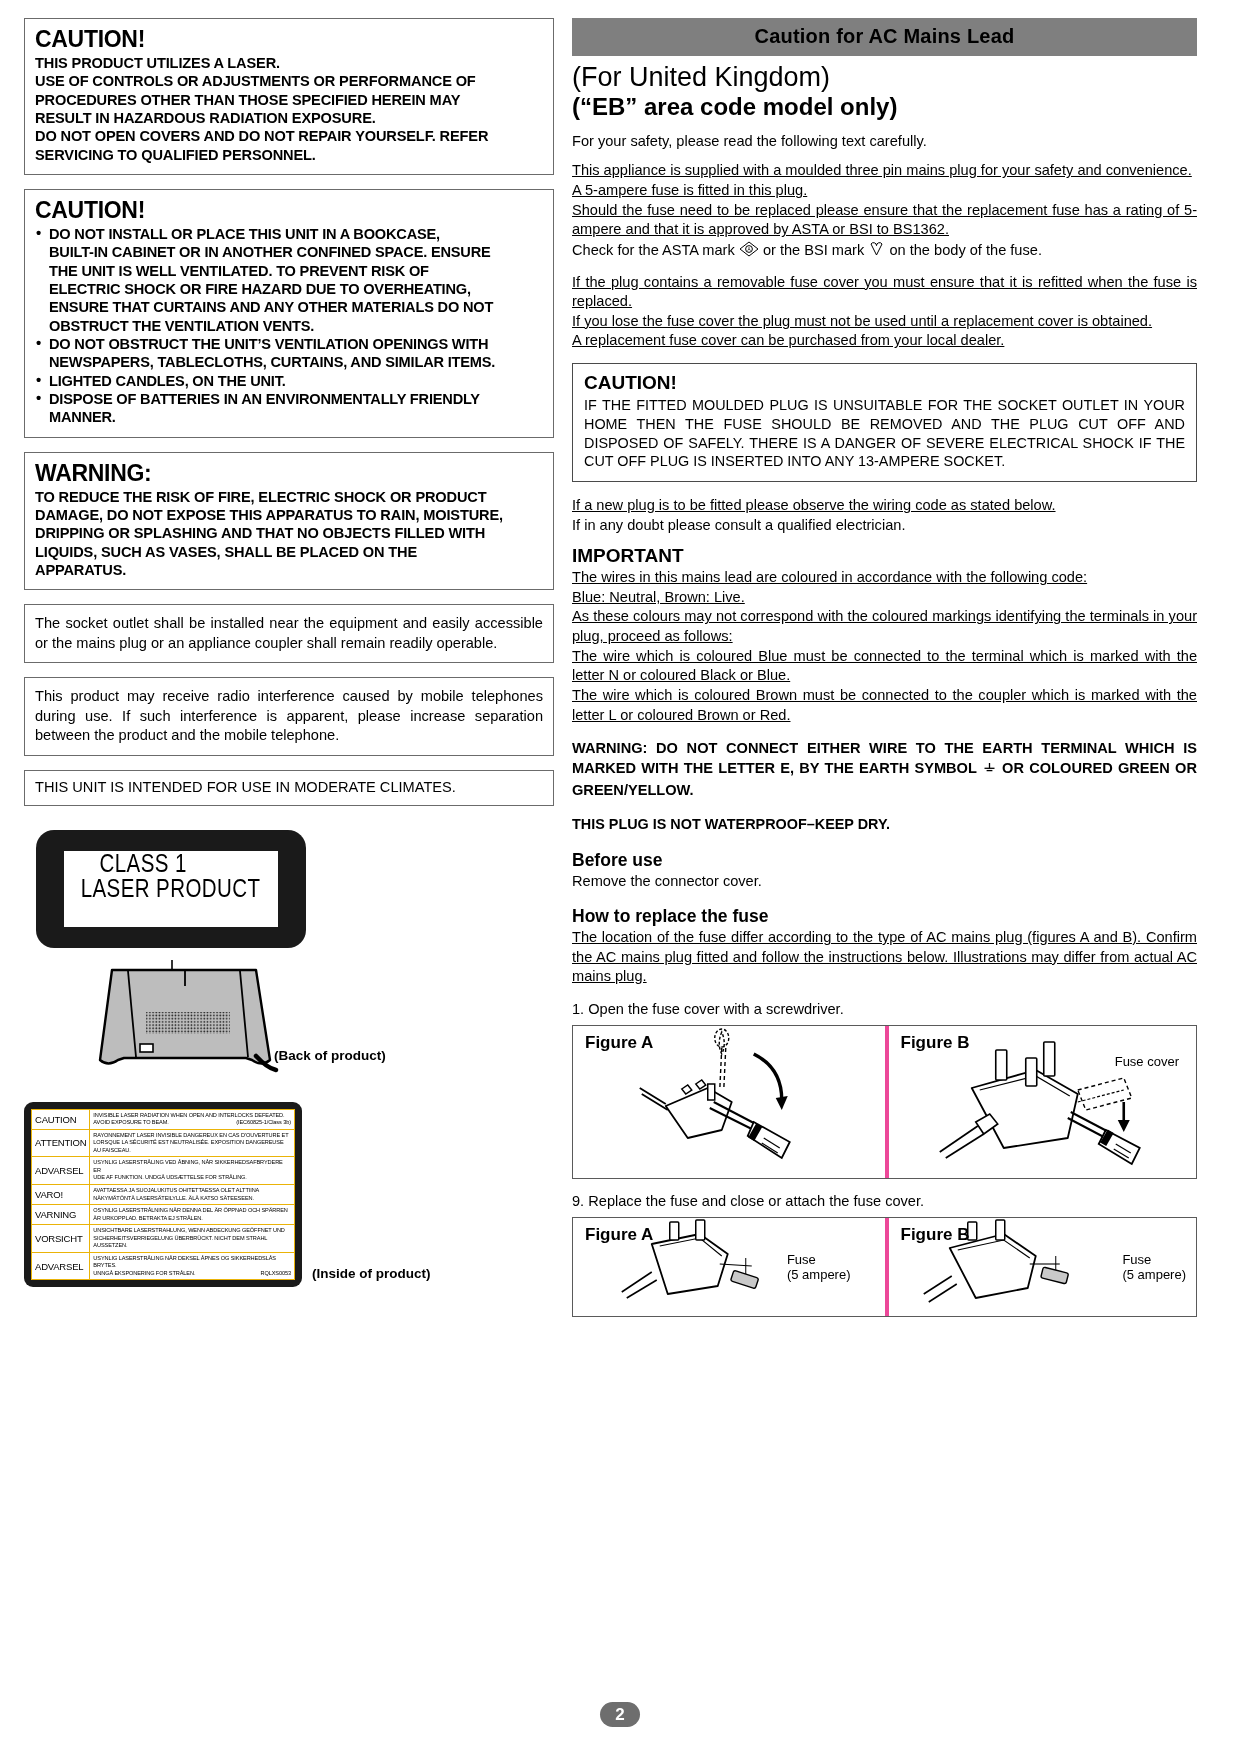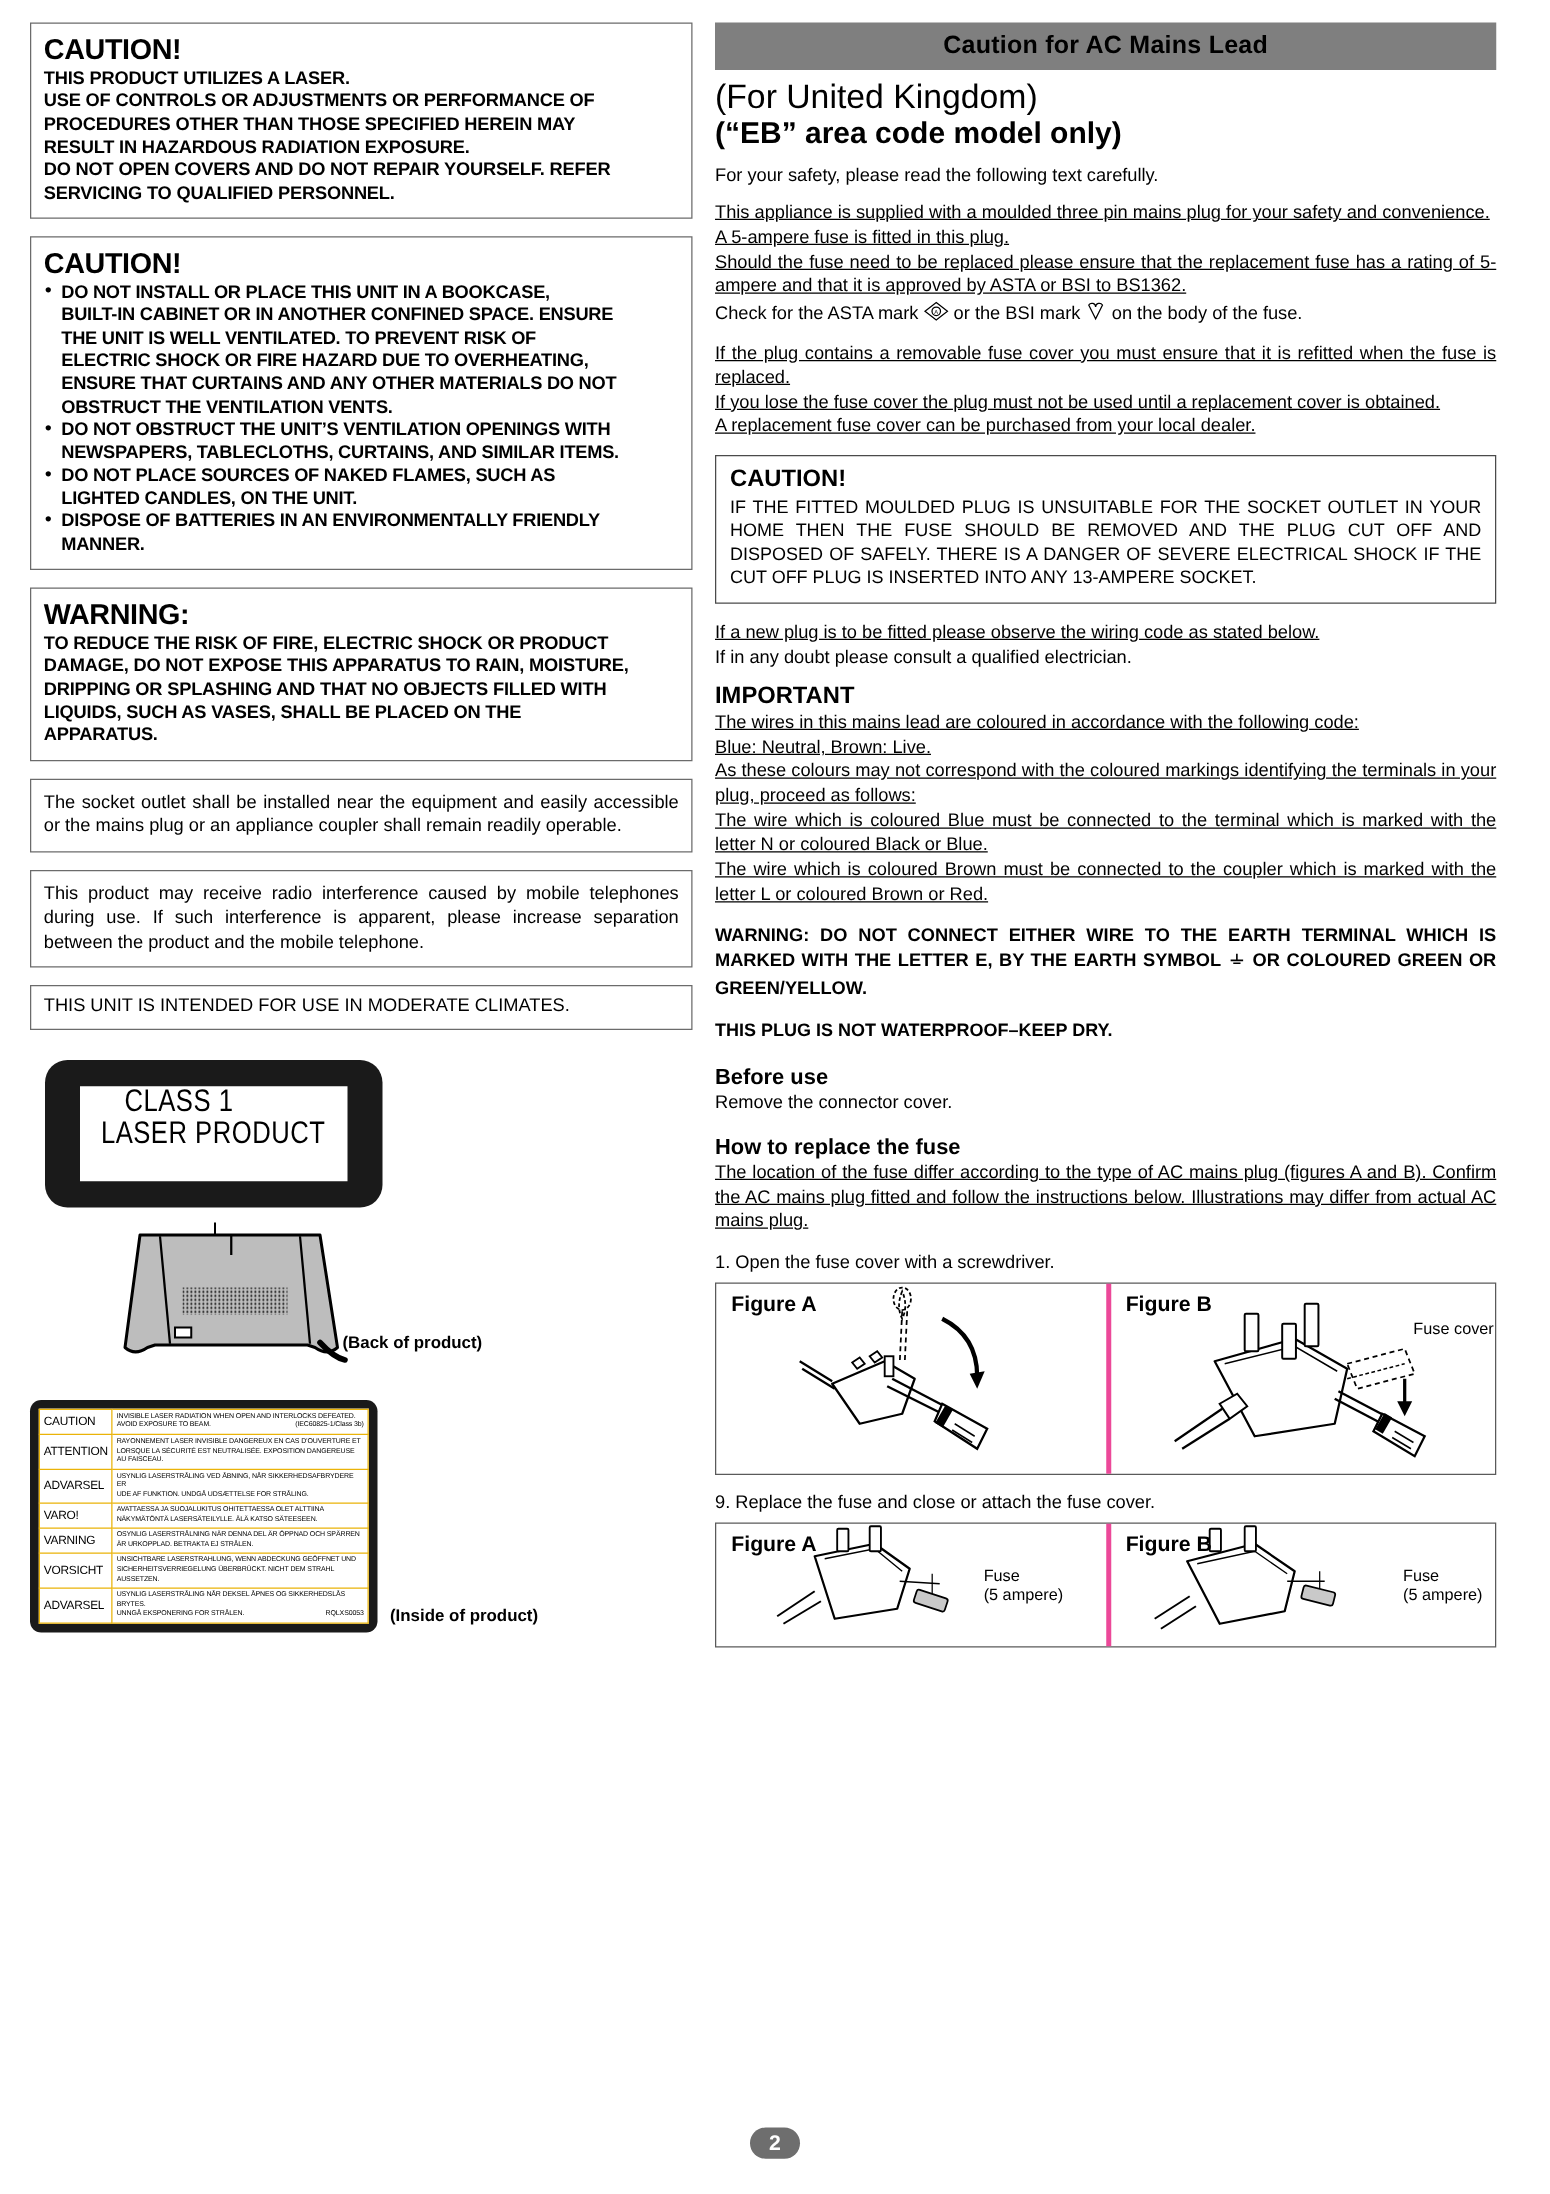--- a/index.html
+++ b/index.html
@@ -130,21 +130,20 @@
             <div>THE UNIT IS WELL VENTILATED. TO PREVENT RISK OF</div>
             <div>ELECTRIC SHOCK OR FIRE HAZARD DUE TO OVERHEATING,</div>
             <div>ENSURE THAT CURTAINS AND ANY OTHER MATERIALS DO NOT</div>
             <div>OBSTRUCT THE VENTILATION VENTS.</div>
           </li>
           <li>
             <div>DO NOT OBSTRUCT THE UNIT’S VENTILATION OPENINGS WITH</div>
             <div>NEWSPAPERS, TABLECLOTHS, CURTAINS, AND SIMILAR ITEMS.</div>
           </li>
           <li>
-            <div>DO NOT PLACE SOURCES OF NAKED FLAMES, SUCH AS</div>
             <div>LIGHTED CANDLES, ON THE UNIT.</div>
           </li>
           <li>
             <div>DISPOSE OF BATTERIES IN AN ENVIRONMENTALLY FRIENDLY</div>
             <div>MANNER.</div>
           </li>
         </ul>
       </div>
 
       <div class="box">
@@ -370,21 +369,21 @@
             <path d="M106 82 L150 104" stroke="#000" stroke-width="2" fill="none"></path>
             <path d="M110 76 L152 98" stroke="#000" stroke-width="2" fill="none"></path>
             <path d="M150 96 L186 116 L178 132 L144 110 Z" fill="#fff" stroke="#000" stroke-width="1.8"></path>
             <rect x="148" y="98" width="7" height="16" transform="rotate(30 151 106)" fill="#000"></rect>
             <line x1="160" y1="112" x2="176" y2="122" stroke="#000" stroke-width="1.2"></line>
             <line x1="158" y1="117" x2="174" y2="127" stroke="#000" stroke-width="1.2"></line>
           </svg>
         </div>
         <div class="figcell">
           <div class="figlabel">Figure B</div>
-          <div class="calloutlbl" style="right:1px; top:28px;margin-left:28px;">Fuse cover</div>
+          <div class="calloutlbl" style="right:17px; top:28px;margin-left:28px;">Fuse cover</div>
           <svg width="100%" height="152" viewBox="0 0 250 152">
 
             <path d="M54 62 L118 44 L160 68 L150 112 L86 122 Z" fill="#fff" stroke="#000" stroke-width="1.8" stroke-linejoin="round"></path>
 
             <path d="M62 64 L118 50 L152 70" fill="none" stroke="#000" stroke-width="1.2"></path>
 
             <rect x="78" y="24" width="11" height="30" rx="1" fill="#fff" stroke="#000" stroke-width="1.6"></rect>
             <rect x="108" y="32" width="11" height="28" rx="1" fill="#fff" stroke="#000" stroke-width="1.6"></rect>
             <rect x="126" y="16" width="11" height="34" rx="1" fill="#fff" stroke="#000" stroke-width="1.6"></rect>
 

